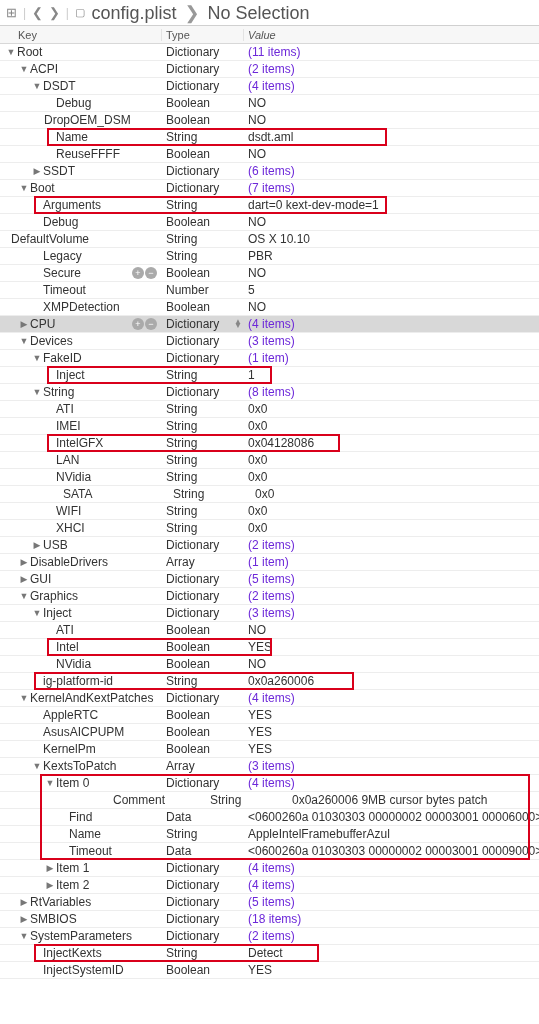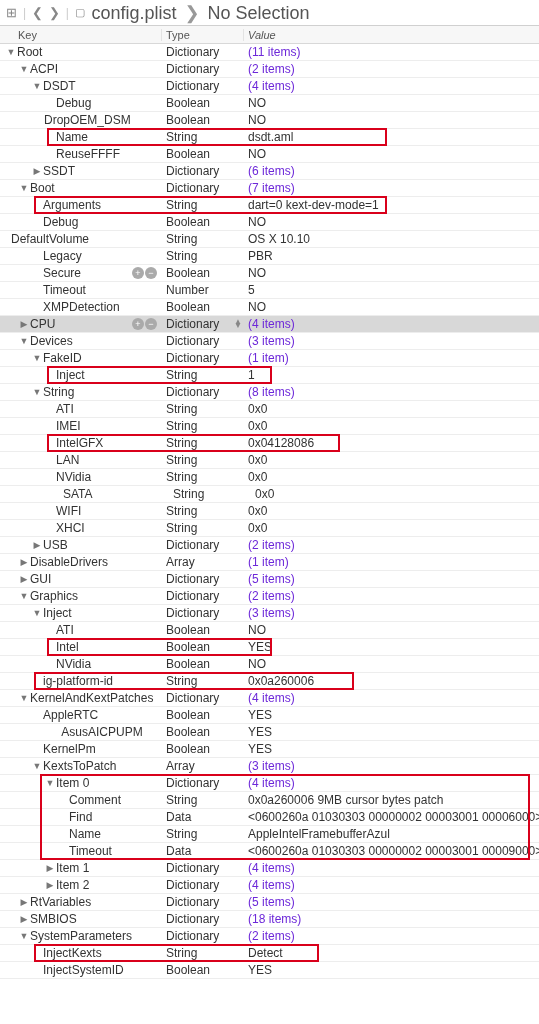--- a/index.html
+++ b/index.html
@@ -496,21 +496,21 @@
       <div class="k" style="padding-left: 32px;">
         <span class="disclosure spacer">▶</span>
         <span class="key-text">AppleRTC</span>
       </div>
       <div class="t">
         <span>Boolean</span>
       </div>
       <div class="v">YES</div>
     </div>
     <div class="row">
-      <div class="k" style="padding-left: 32px; justify-content: center;">
+      <div class="k" style="padding-left: 32px;">
         <span class="disclosure spacer">▶</span>
         <span class="key-text">AsusAICPUPM</span>
       </div>
       <div class="t">
         <span>Boolean</span>
       </div>
       <div class="v">YES</div>
     </div>
     <div class="row">
       <div class="k" style="padding-left: 32px;">
@@ -536,21 +536,21 @@
       <div class="k" style="padding-left: 45px;">
         <span class="disclosure">▼</span>
         <span class="key-text">Item 0</span>
       </div>
       <div class="t">
         <span>Dictionary</span>
       </div>
       <div class="v dim">(4 items)</div>
     </div>
     <div class="row">
-      <div class="k" style="padding-left: 58px;">
+      <div class="k" style="padding-left: 58px; margin-left: 44px;">
         <span class="disclosure spacer">▶</span>
         <span class="key-text">Comment</span>
       </div>
       <div class="t">
         <span>String</span>
       </div>
       <div class="v">0x0a260006 9MB cursor bytes patch</div>
     </div>
     <div class="row">
       <div class="k" style="padding-left: 58px;">

